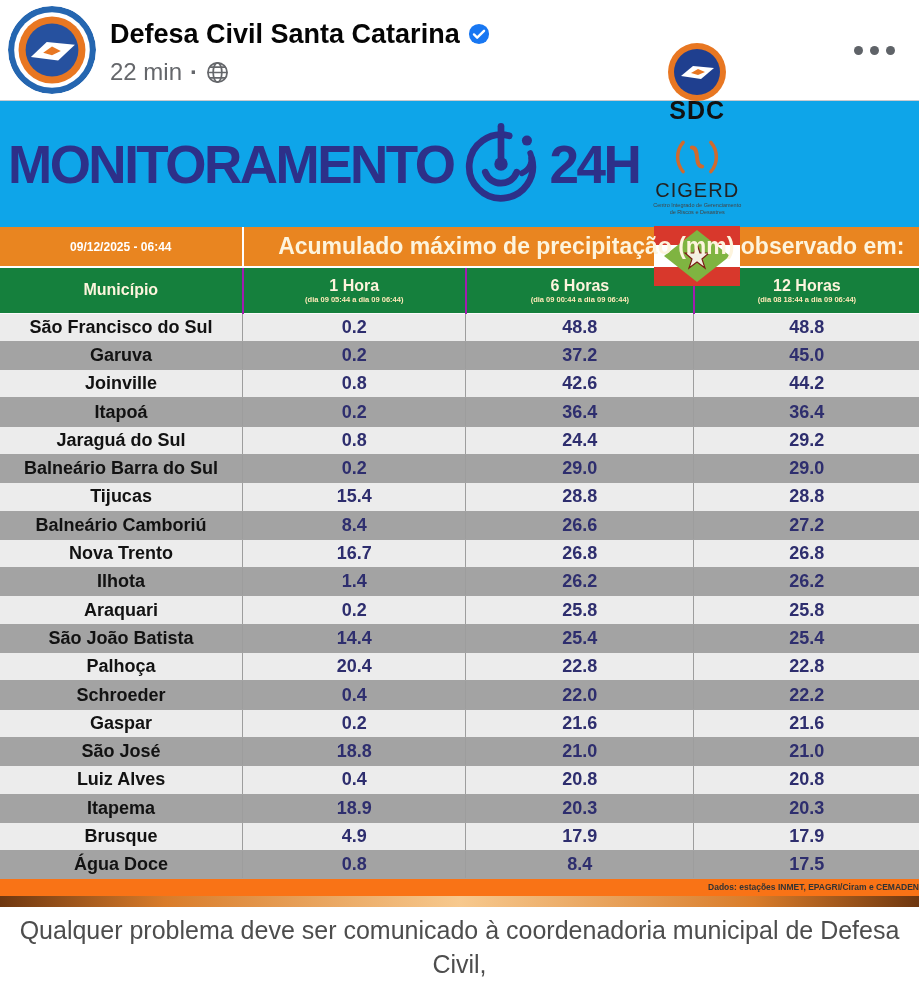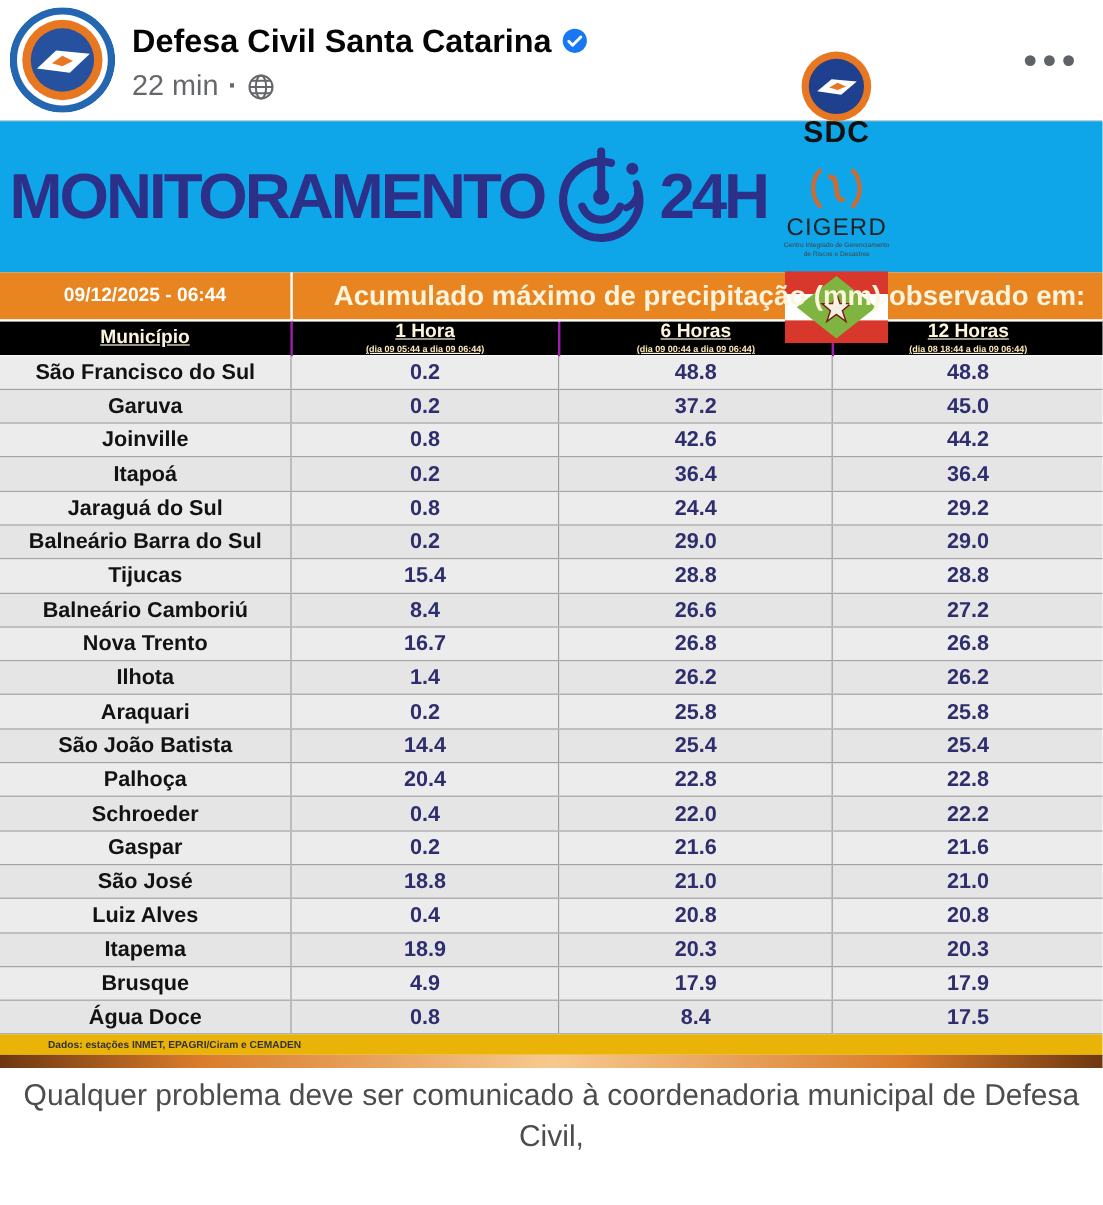--- a/index.html
+++ b/index.html
@@ -38,35 +38,35 @@
   .cigerd-block { text-align:center; width:92px; }
   .cigerd-block svg { width:52px; height:44px; display:block; margin:0 auto; }
   .cigerd-label { font-size:20px; font-weight:400; color:#222; letter-spacing:1px; }
   .cigerd-caption { font-size:5.5px; color:#444; line-height:1.2; }
   .flag { width:86px; height:60px; flex:0 0 auto; }
 
   
   table.precip { width:100%; border-collapse:collapse; table-layout:fixed; }
   .precip th, .precip td { text-align:center; vertical-align:middle; }
   .hdr1 th { background:#e98520; color:#fff; height:40px; border-bottom:2px solid #fff; }
-  .hdr1 .dt { font-size:16px; font-weight:700;text-align:center; }
+  .hdr1 .dt { font-size:12px; font-weight:700;text-align:center; }
   .hdr1 .span-h { font-size:23px; font-weight:700; color:#fdf4dd; border-left:2px solid #fff;padding-left:20px; }
-  .hdr2 th { background:#000000; color:#fdf4dd; height:29px;text-decoration:underline; }
+  .hdr2 th { background:#15803d; color:#fdf4dd; height:46px; }
   .hdr2 th + th { border-left:2px solid #a21caf; }
   .hdr2 .lbl { font-size:16px; font-weight:700; display:block; line-height:1.1; }
   .hdr2 .rng { font-size:7.5px; font-weight:700; display:block; color:#ffe9b8; }
   .precip tbody td { height:28.3px; font-weight:700; font-size:18px;
         border-top:1px solid #fbfbfb; border-bottom:1px solid #a3a3a3; }
   .precip tbody td + td { border-left:1px solid #9d9d9d; }
   .precip tbody tr.odd td  { background:#ececec; }
-  .precip tbody tr.even td { background:#e5e5e5; }
+  .precip tbody tr.even td { background:#a3a3a3; }
   .precip td.municipio { color:#121212; }
   .precip td.val { color:#2e2e6e; }
 
-  .source { height:17px; background:#eab308; text-align:left; font-size:8.5px; font-weight:700; color:#333; line-height:17px;padding-left:40px; }
+  .source { height:17px; background:#f97316; text-align:right; font-size:8.5px; font-weight:700; color:#333; line-height:17px;padding-left:40px; }
 
   
   .orange-bar { height:11px; background:linear-gradient(90deg,#6e3710 0%,#d97c2a 18%,#f7c98e 50%,#d97c2a 82%,#6e3710 100%); }
   .footer-msg { padding:7px 10px 8px; text-align:center; color:#4d4d4d; font-size:25px; line-height:1.35; }
 </style>
 </head>
 <body>
 
 <div class="page">
 

